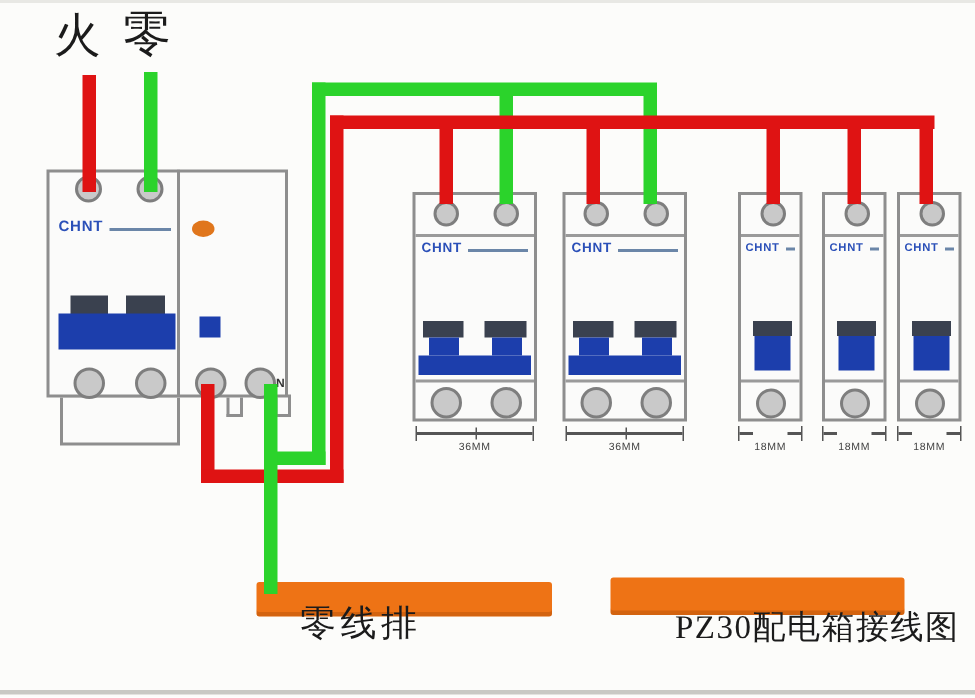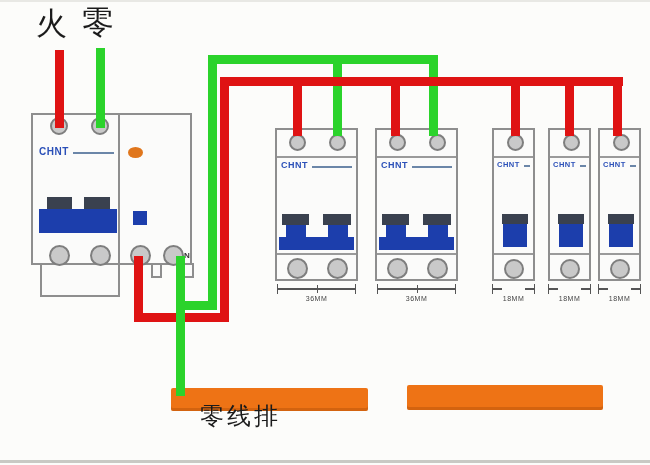--- a/index.html
+++ b/index.html
@@ -179,14 +179,15 @@
   <div class="dim" style="left:598px;top:284px;width:43px;">
     <div class="dimline" style="left:0;width:9px;"></div>
     <div class="dimline" style="right:0;width:9px;"></div>
   </div>
   <div class="dimlabel" style="left:598px;top:295px;width:43px;">18MM</div>
 
   <div class="busbar" style="left: 171px; top: 388px; width: 197px; height: 23px; z-index: 5; background-color: rgb(238, 115, 21);"></div>
   <div class="busbar" style="left: 407px; top: 385px; width: 196px; height: 25px; z-index: 5; background-color: rgb(238, 115, 21);"></div>
 
   <div class="cjklabel" style="left:200px;top:404px;font-size:24px;letter-spacing:3px;z-index:20;">零线排</div>
+  <div class="cjklabel" style="left:450px;top:407px;font-size:22px;letter-spacing:1px;z-index:20;">PZ30配电箱接线图</div>
 
 </div>
 
 </body></html>

